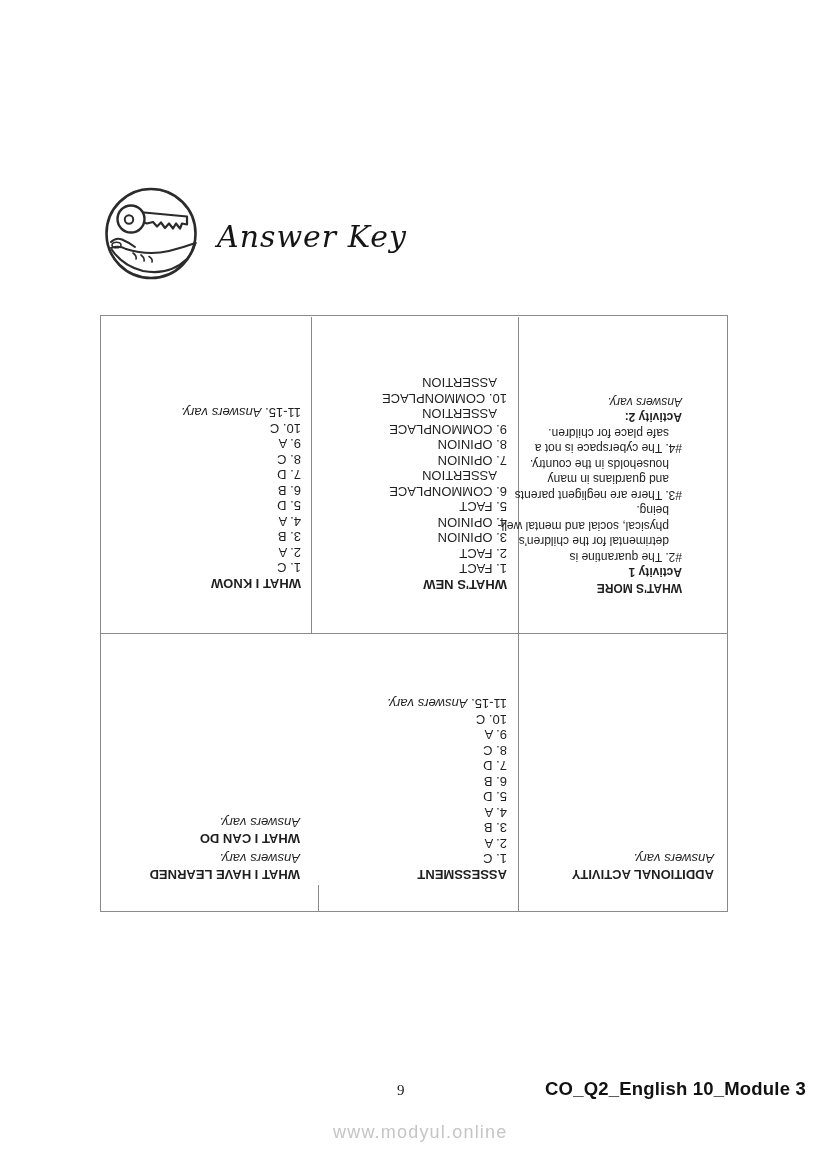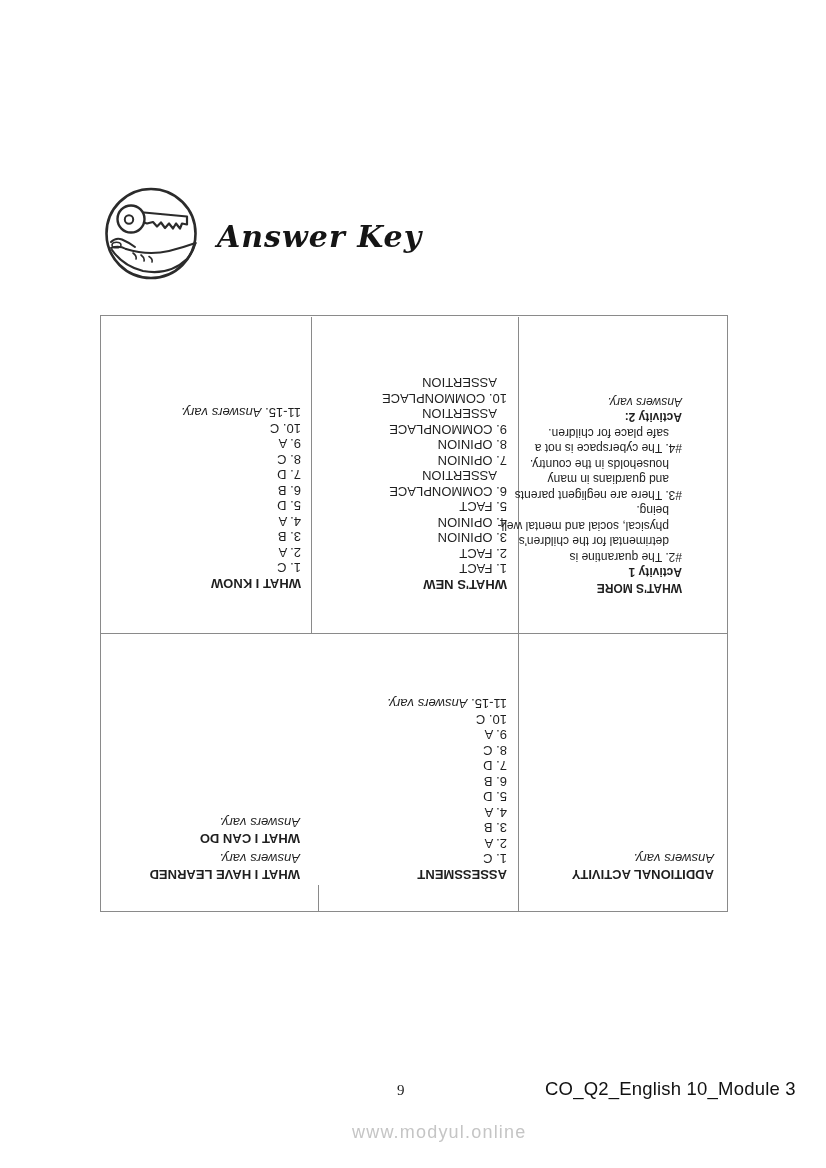--- a/index.html
+++ b/index.html
@@ -5,21 +5,21 @@
   * { margin:0; padding:0; box-sizing:border-box; }
   html,body { background:#fff; }
   .page {
     position:relative; width:826px; height:1168px; background:#ffffff;
     font-family:"Liberation Sans", sans-serif; color:#1f1f1f; overflow:hidden;
   }
   
   .logo { position:absolute; left:103px; top:186px; width:96px; height:96px; }
   .title {
     position:absolute; left:217px; top:219px;
-    font-family:"DejaVu Serif", serif; font-style:italic; font-weight:bold;
+    font-family:"DejaVu Serif", serif; font-style:italic; font-weight:normal;
     font-size:30px; letter-spacing:1px; color:#151515;
   }
   
   .akey-table {
     position:absolute; left:100px; top:315px; width:628px; height:597px;
     border:1px solid #8a8a8a; transform:rotate(180deg);
   }
   .row { display:flex; }
   .row-top { height:278px; border-bottom:1px solid #8a8a8a; }
   .row-bottom { height:316px; }
@@ -40,25 +40,25 @@
   .line.hang { padding-left:13px; }
   .line.ind { padding-left:10px; }
   .line.gap { margin-top:5px; }
   
   .page-number {
     position:absolute; left:397px; top:1082px;
     font-family:"Liberation Serif", serif; font-size:15px; color:#222;
   }
   .module-code {
     position:absolute; left:545px; top:1078px;
-    font-weight:normal; font-size:18.5px; color:#111; letter-spacing:0.2px;
+    font-weight:bold; font-size:18.5px; color:#111; letter-spacing:0.2px;
   }
   .watermark {
     position:absolute; left:333px; top:1122px;
-    font-size:18px; letter-spacing:1.2px; color:#c5c5c5;margin-left:19px;
+    font-size:18px; letter-spacing:1.2px; color:#c5c5c5;
   }
 </style>
 </head>
 <body>
 
 <div class="page">
 
   <svg class="logo" viewBox="0 0 96 96" fill="none" stroke="#2b2b2b" stroke-linecap="round" stroke-linejoin="round">
     <circle cx="48" cy="47.5" r="44.5" stroke-width="2.6"></circle>
 

